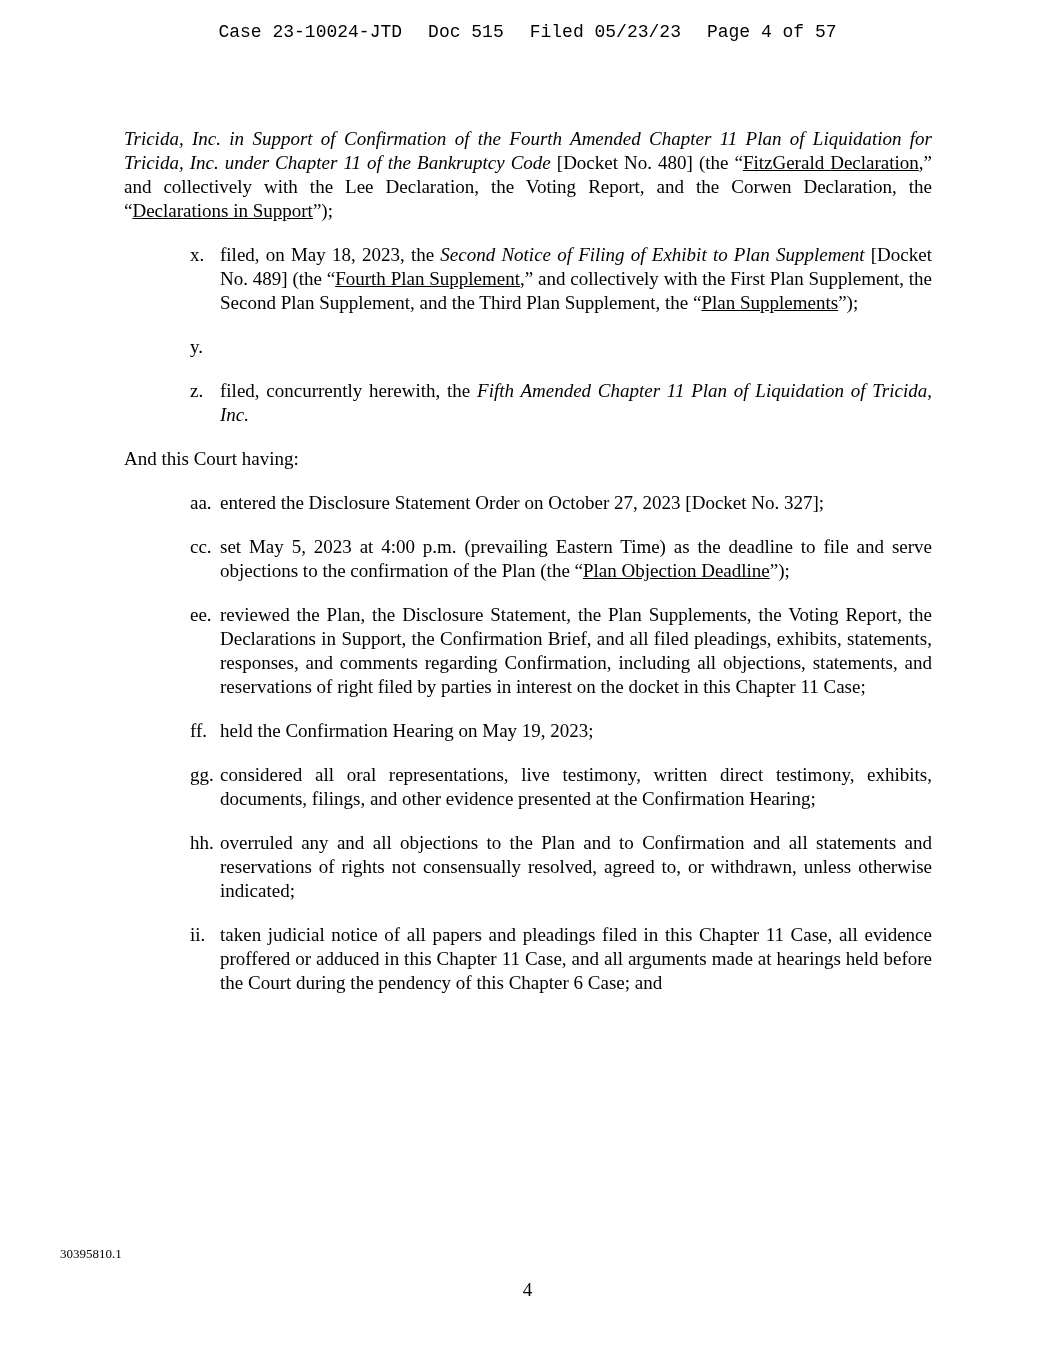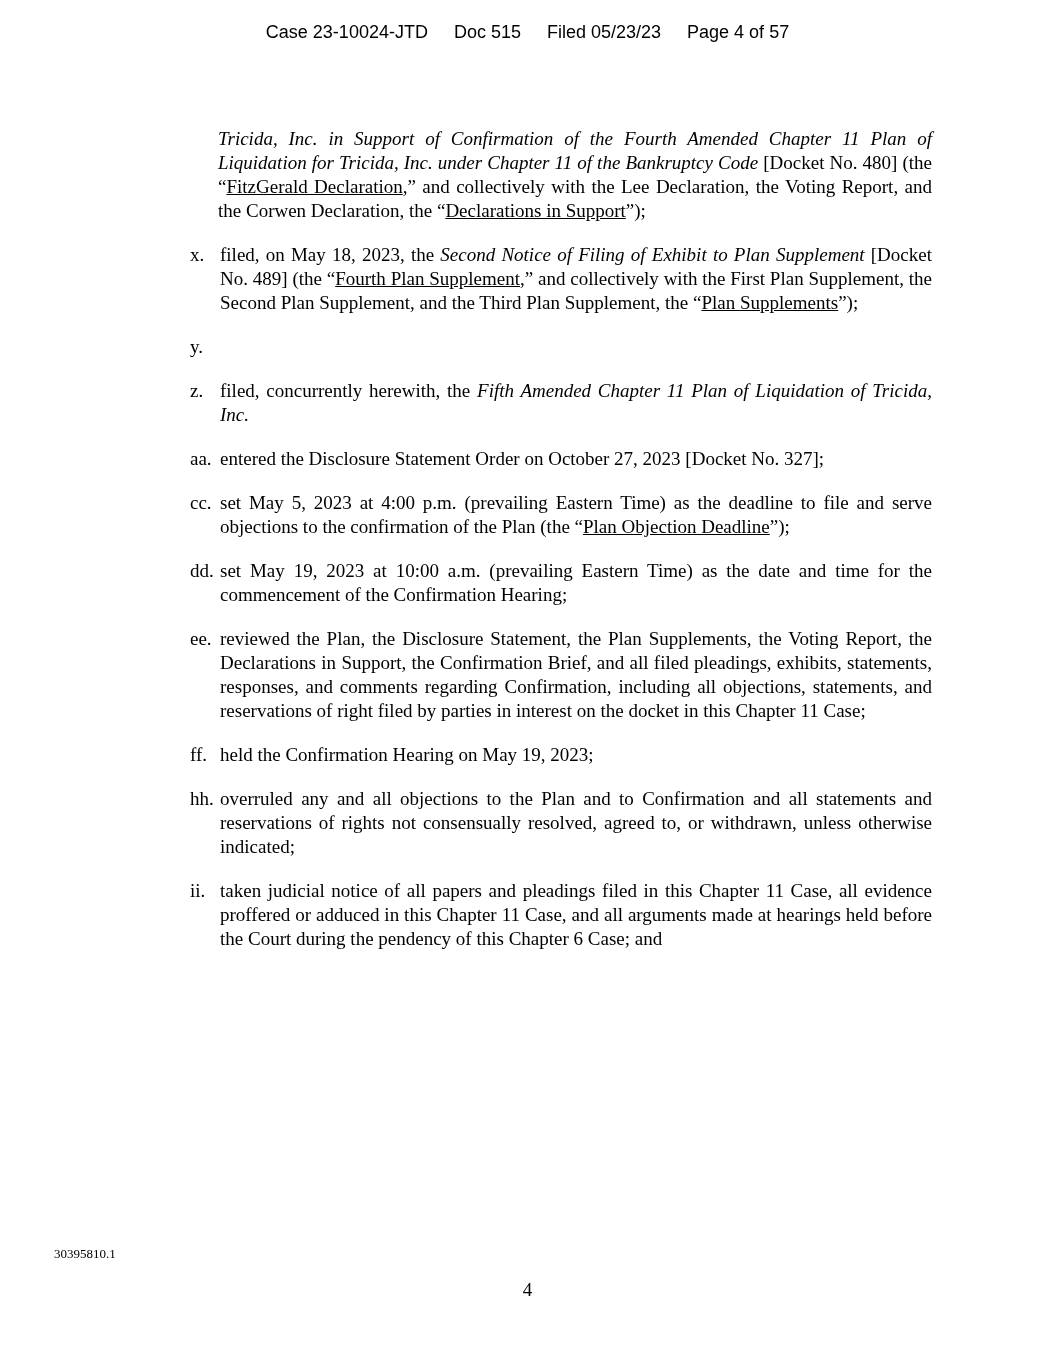--- a/index.html
+++ b/index.html
@@ -16,30 +16,29 @@
     overflow: hidden;
   }
   .ecf-header {
     position: absolute;
     top: 22px;
     left: 0;
     width: 100%;
     display: flex;
     justify-content: center;
     gap: 26px;
-    font-family: Liberation Sans, sans-serif;
+    font-family: Liberation Mono, monospace;
     font-size: 18px;
     line-height: 20px;
     white-space: nowrap;
   }
   .content {
     padding: 127px 123px 0 124px;
   }
   .para-cont {
-    margin-left: 94px;
     text-align: justify;
     margin-bottom: 20px;
     font-family: Liberation Serif, serif;
   }
   .flush-para {
     text-align: left;
     margin-bottom: 20px;
   }
   .list-item {
     display: flex;
@@ -52,21 +51,21 @@
   }
   .item-text {
     flex: 1;
     text-align: justify;
   }
   .seg-normal { font-style: normal; }
   .seg-italic { font-style: italic; }
   .seg-underline { text-decoration: underline; }
   .footer-docnum {
     position: absolute;
-    left: 54px;
+    left: 60px;
     top: 1246px;
     font-size: 13px;
     line-height: 15px;
   }
   .footer-page {
     position: absolute;
     left: 0;
     top: 1278px;
     width: 100%;
     text-align: center;
@@ -96,41 +95,42 @@
         </div>
         <div class="list-item">
           <span class="item-label">y.</span>
         </div>
         <div class="list-item">
           <span class="item-label">z.</span>
           <div class="item-text"><span class="seg-normal">filed, concurrently herewith, the </span><span class="seg-italic">Fifth Amended Chapter 11 Plan of Liquidation of Tricida, Inc.</span></div>
         </div>
       </div>
 
+    <p class="flush-para">And this Court having:</p>
 
     <div>
         <div class="list-item">
           <span class="item-label">aa.</span>
           <div class="item-text"><span class="seg-normal">entered the Disclosure Statement Order on October 27, 2023 [Docket No. 327];</span></div>
         </div>
         <div class="list-item">
           <span class="item-label">cc.</span>
           <div class="item-text"><span class="seg-normal">set May 5, 2023 at 4:00 p.m. (prevailing Eastern Time) as the deadline to file and serve objections to the confirmation of the Plan (the “</span><span class="seg-underline">Plan Objection Deadline</span><span class="seg-normal">”);</span></div>
         </div>
         <div class="list-item">
-          <span class="item-label">dd.</span>
-          <div class="item-text"><span class="seg-normal">set May 19, 2023 at 10:00 a.m. (prevailing Eastern Time) as the date and time for the commencement of the Confirmation Hearing;</span></div>
-        </div>
-        <div class="list-item">
           <span class="item-label">ee.</span>
           <div class="item-text"><span class="seg-normal">reviewed the Plan, the Disclosure Statement, the Plan Supplements, the Voting Report, the Declarations in Support, the Confirmation Brief, and all filed pleadings, exhibits, statements, responses, and comments regarding Confirmation, including all objections, statements, and reservations of right filed by parties in interest on the docket in this Chapter 11 Case;</span></div>
         </div>
         <div class="list-item">
           <span class="item-label">ff.</span>
           <div class="item-text"><span class="seg-normal">held the Confirmation Hearing on May 19, 2023;</span></div>
+        </div>
+        <div class="list-item">
+          <span class="item-label">gg.</span>
+          <div class="item-text"><span class="seg-normal">considered all oral representations, live testimony, written direct testimony, exhibits, documents, filings, and other evidence presented at the Confirmation Hearing;</span></div>
         </div>
         <div class="list-item">
           <span class="item-label">hh.</span>
           <div class="item-text"><span class="seg-normal">overruled any and all objections to the Plan and to Confirmation and all statements and reservations of rights not consensually resolved, agreed to, or withdrawn, unless otherwise indicated;</span></div>
         </div>
         <div class="list-item">
           <span class="item-label">ii.</span>
           <div class="item-text"><span class="seg-normal">taken judicial notice of all papers and pleadings filed in this Chapter 11 Case, all evidence proffered or adduced in this Chapter 11 Case, and all arguments made at hearings held before the Court during the pendency of this Chapter 6 Case; and</span></div>
         </div>
       </div>

